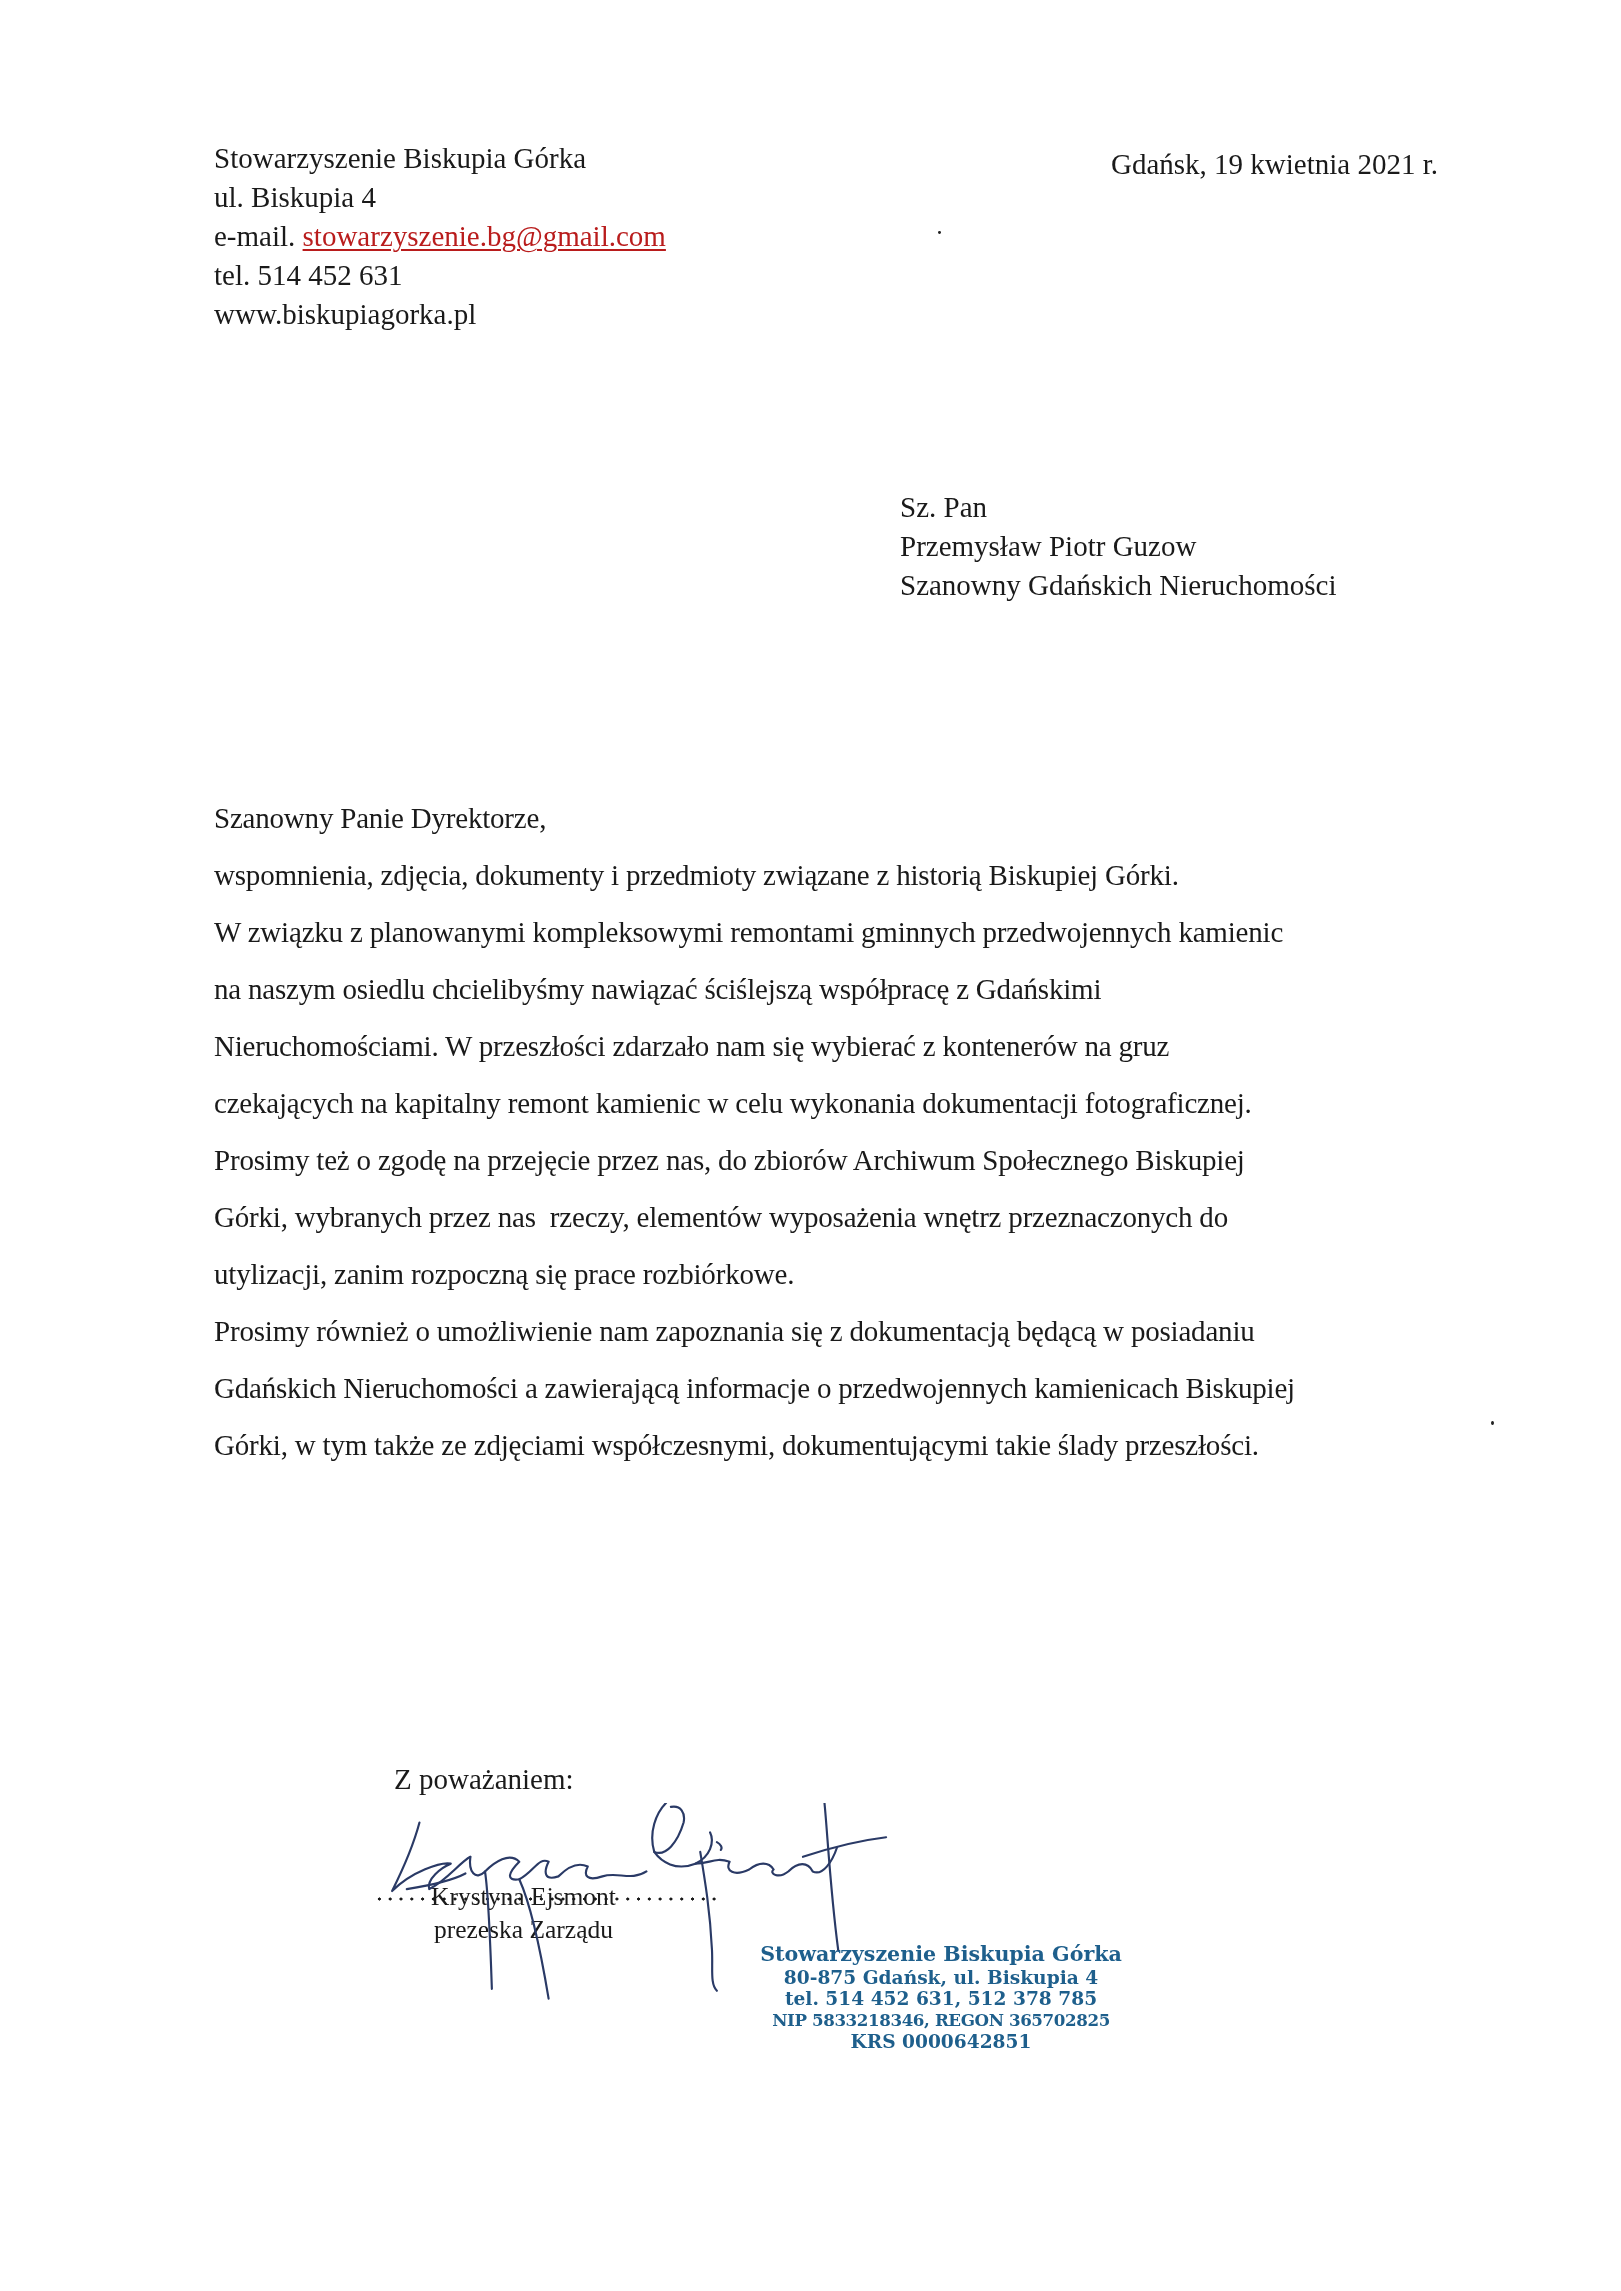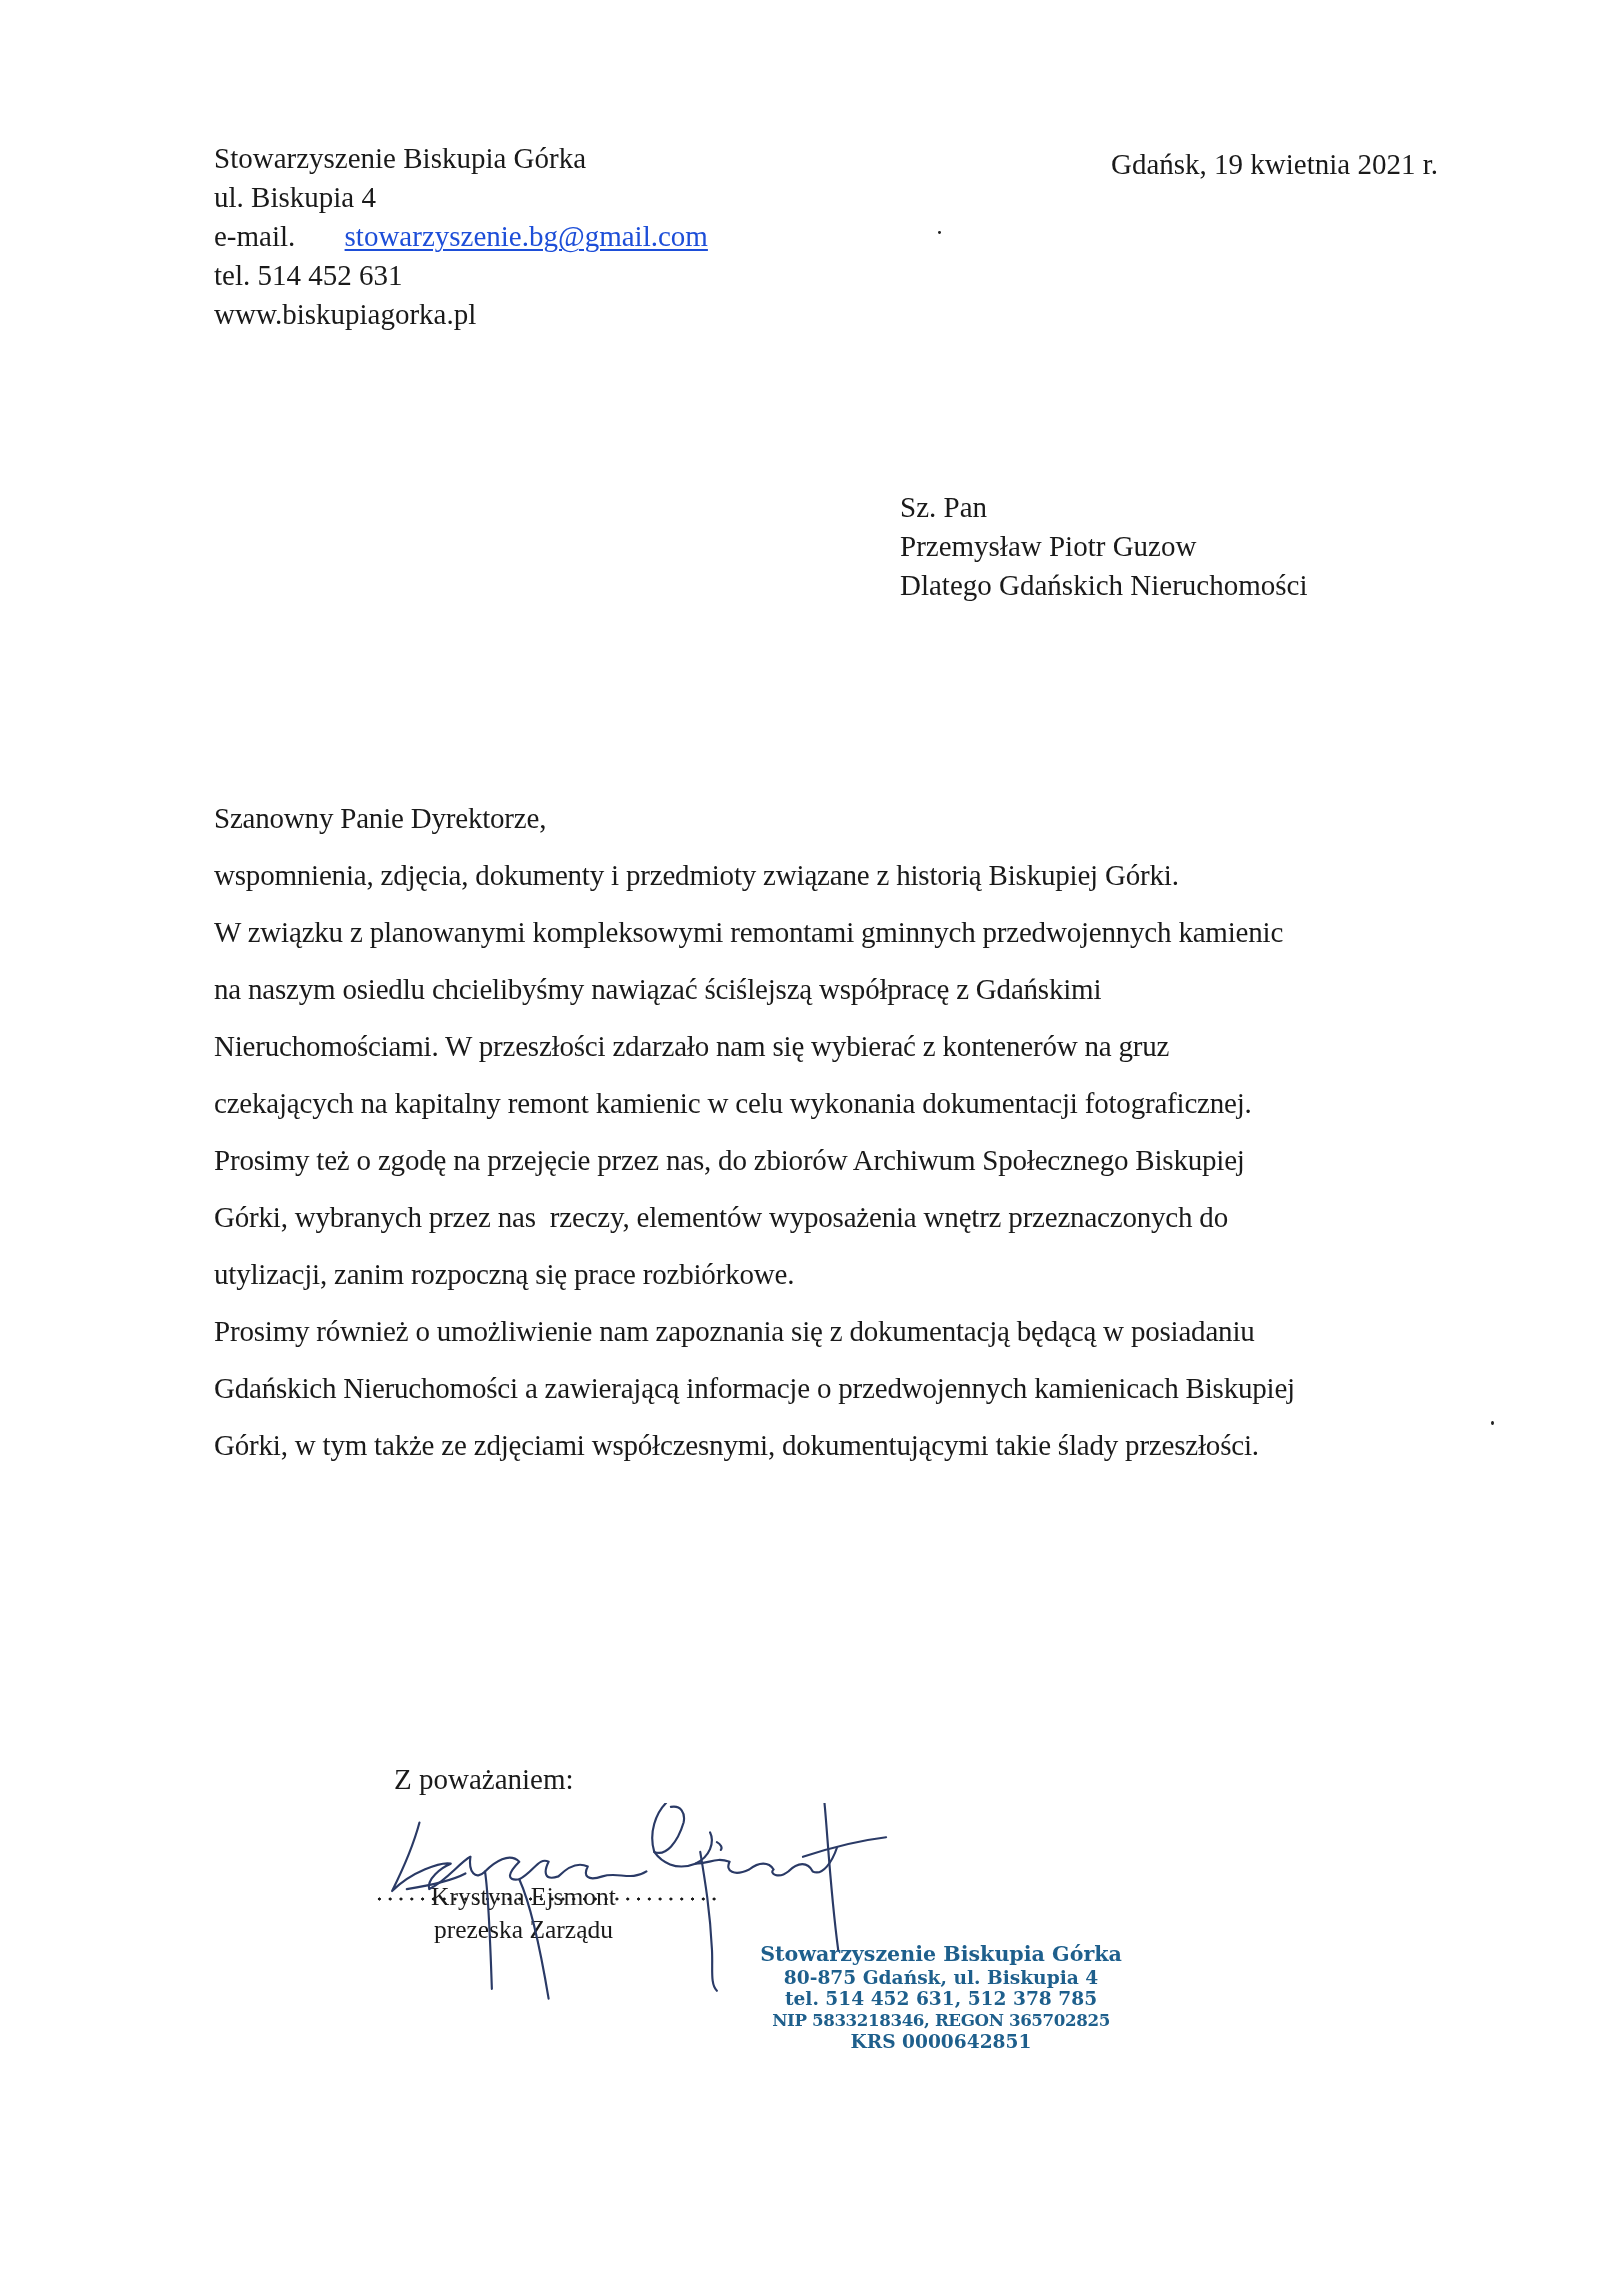--- a/index.html
+++ b/index.html
@@ -23,25 +23,24 @@
     }
     .sender {
       position: absolute;
       left: 214px;
       top: 139px;
       font-size: 29px;
       line-height: 39px;
     }
     .sender .line { display: block; white-space: nowrap; }
     .sender a {
-      color: #1d4ed8;
+      color: #b91c1c;
       text-decoration: underline;
       text-decoration-thickness: 1.5px;
       text-underline-offset: 2.9px;
-      margin-left: 42px;
     }
     .date {
       position: absolute;
       left: 1111px;
       top: 145px;
       font-size: 29px;
       line-height: 39px;
       white-space: nowrap;
     }
     .recipient {
@@ -130,21 +129,21 @@
   </div>
 
   <div class="date">Gdańsk, 19 kwietnia 2021 r.</div>
 
   <div class="speck" style="left:938px;top:231px;width:2.9px;height:2.9px;"></div>
   <div class="speck" style="left:1491px;top:1421px;width:2.9px;height:3.9px;"></div>
 
   <div class="recipient">
     <span class="line">Sz. Pan</span>
     <span class="line">Przemysław Piotr Guzow</span>
-    <span class="line">Dlatego Gdańskich Nieruchomości</span>
+    <span class="line">Szanowny Gdańskich Nieruchomości</span>
   </div>
 
   <div class="body-text">
     <span class="line">Szanowny Panie Dyrektorze,</span>
     <span class="line">wspomnienia, zdjęcia, dokumenty i przedmioty związane z historią Biskupiej Górki.</span>
     <span class="line">W związku z planowanymi kompleksowymi remontami gminnych przedwojennych kamienic</span>
     <span class="line">na naszym osiedlu chcielibyśmy nawiązać ściślejszą współpracę z Gdańskimi</span>
     <span class="line">Nieruchomościami. W przeszłości zdarzało nam się wybierać z kontenerów na gruz</span>
     <span class="line">czekających na kapitalny remont kamienic w celu wykonania dokumentacji fotograficznej.</span>
     <span class="line">Prosimy też o zgodę na przejęcie przez nas, do zbiorów Archiwum Społecznego Biskupiej</span>

